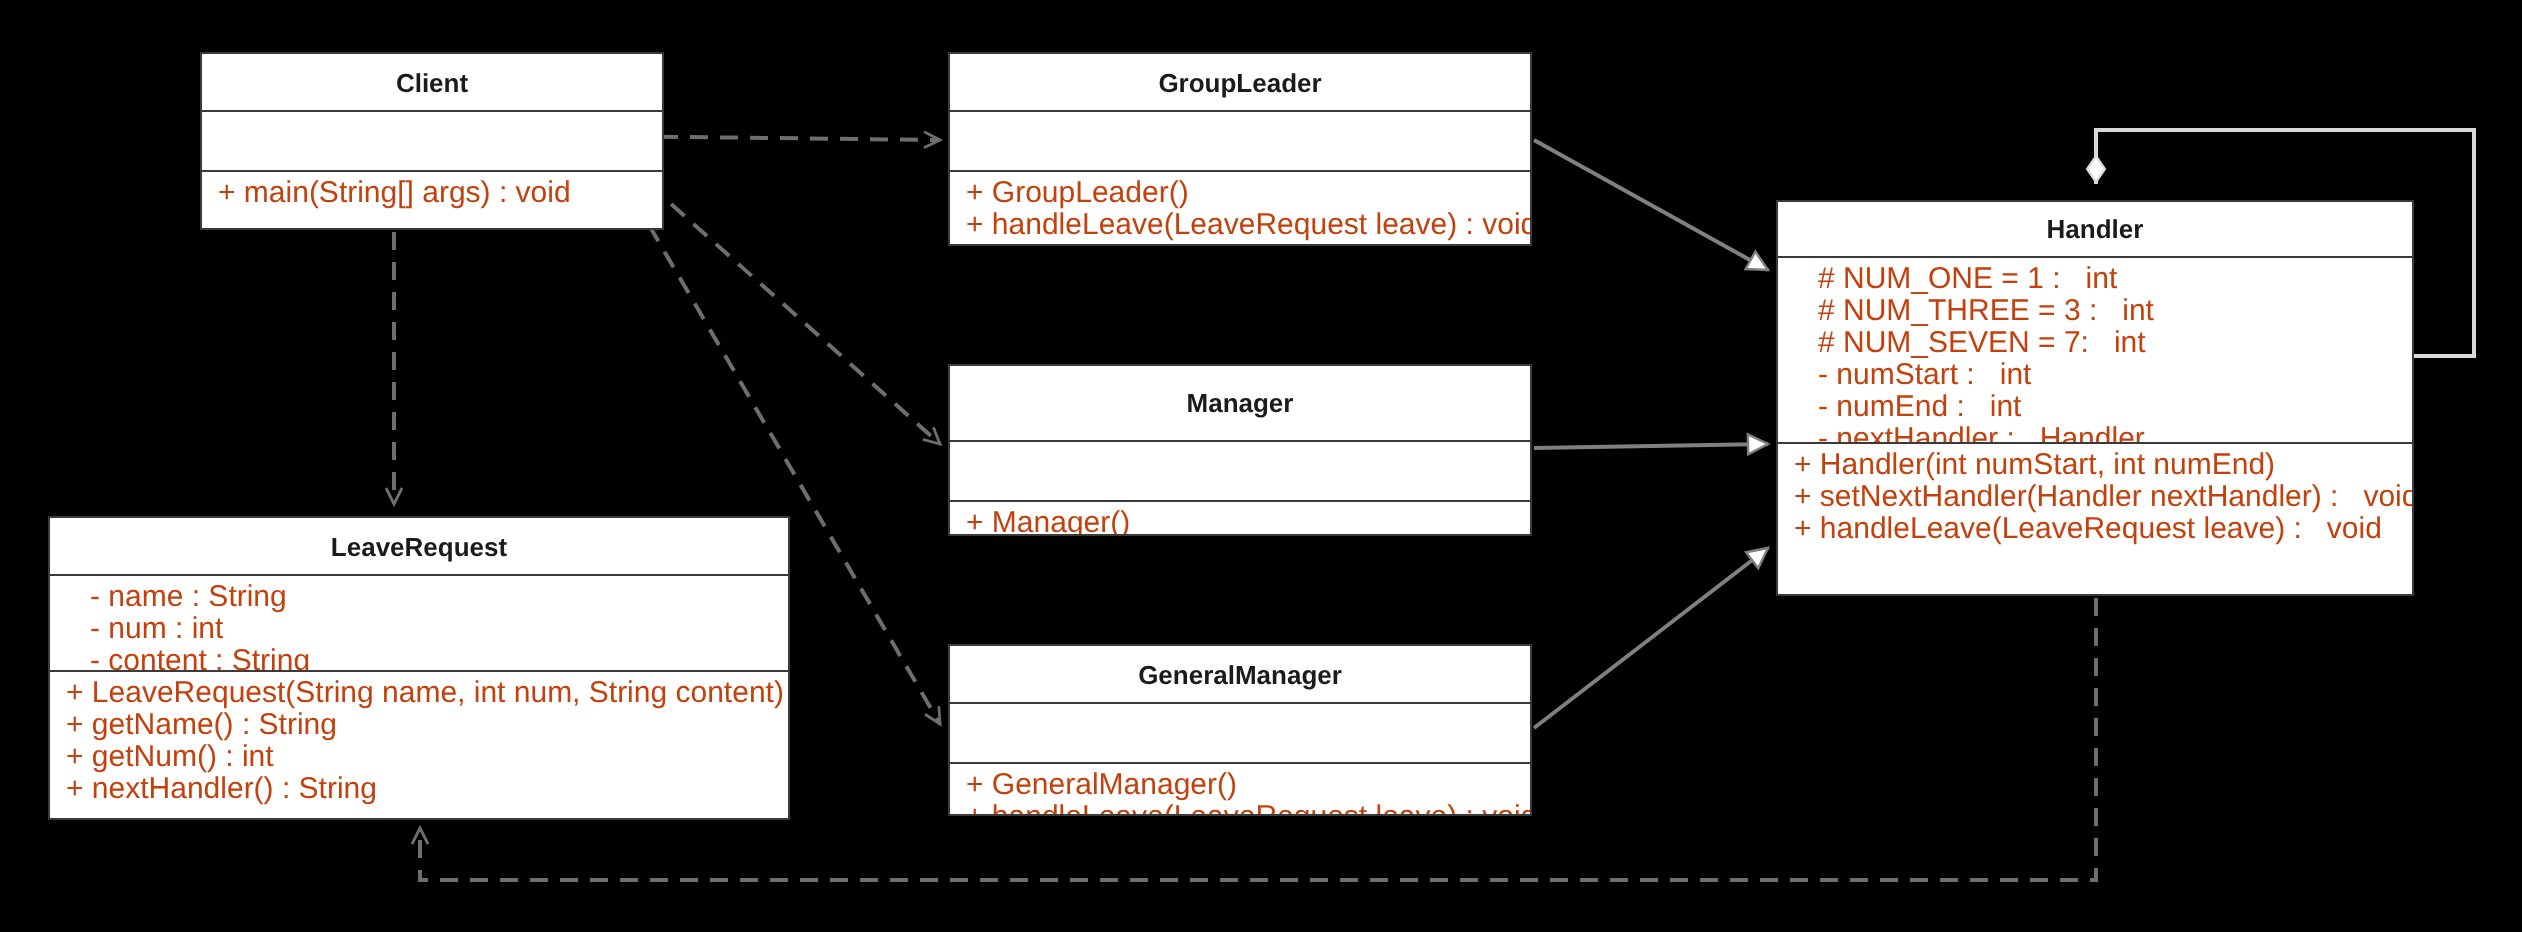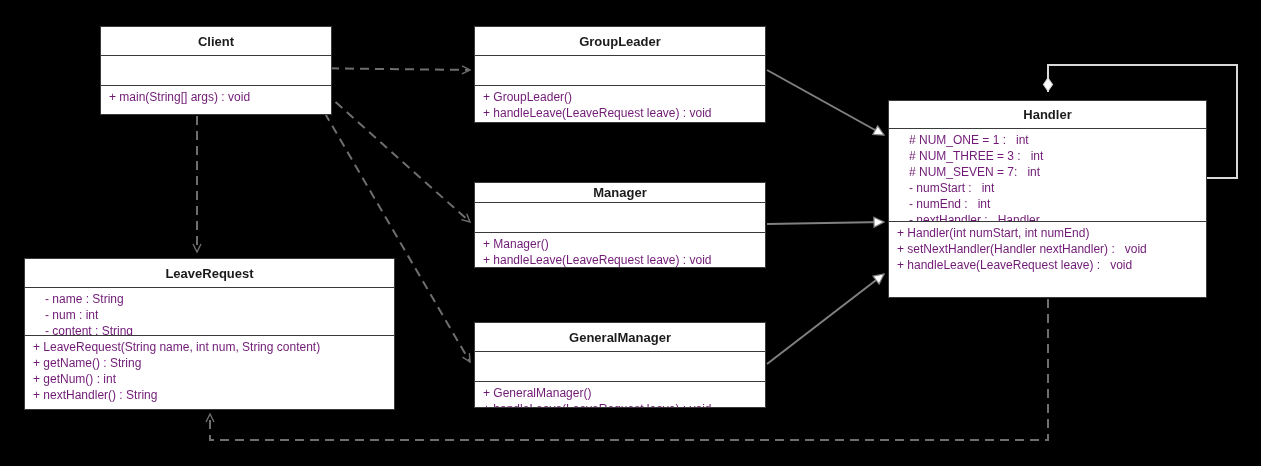--- a/index.html
+++ b/index.html
@@ -50,23 +50,23 @@
     overflow: hidden;
   }
   .uml-compartment.attrs {
     border-bottom: 1px solid #3a3a3a;
     padding-left: 20px;
   }
   .uml-compartment.empty {
     padding: 0;
   }
   .uml-line {
-    font-size: 12px;
+    font-size: 15px;
     line-height: 16px;
-    color: #701a75;
+    color: #c2410c;
     white-space: pre;
   }
 </style>
 </head>
 <body>
 
 <div id="canvas">
 
   <svg id="edges" viewBox="0 0 1261 466" xmlns="http://www.w3.org/2000/svg">
     <defs>
@@ -130,21 +130,21 @@
   <div class="uml-class" style="left:474px; top:26px; width:292px; height:97px;">
     <div class="uml-title" style="height:29px;">GroupLeader</div>
     <div class="uml-compartment attrs empty" style="height:30px;"></div>
     <div class="uml-compartment methods">
       <div class="uml-line">+ GroupLeader()</div>
       <div class="uml-line">+ handleLeave(LeaveRequest leave) : void</div>
     </div>
   </div>
 
   <div class="uml-class" style="left:474px; top:182px; width:292px; height:86px;">
-    <div class="uml-title" style="height:20px;">Manager</div>
+    <div class="uml-title" style="height:38px;">Manager</div>
     <div class="uml-compartment attrs empty" style="height:30px;"></div>
     <div class="uml-compartment methods">
       <div class="uml-line">+ Manager()</div>
       <div class="uml-line">+ handleLeave(LeaveRequest leave) : void</div>
     </div>
   </div>
 
   <div class="uml-class" style="left:474px; top:322px; width:292px; height:86px;">
     <div class="uml-title" style="height:29px;">GeneralManager</div>
     <div class="uml-compartment attrs empty" style="height:30px;"></div>

